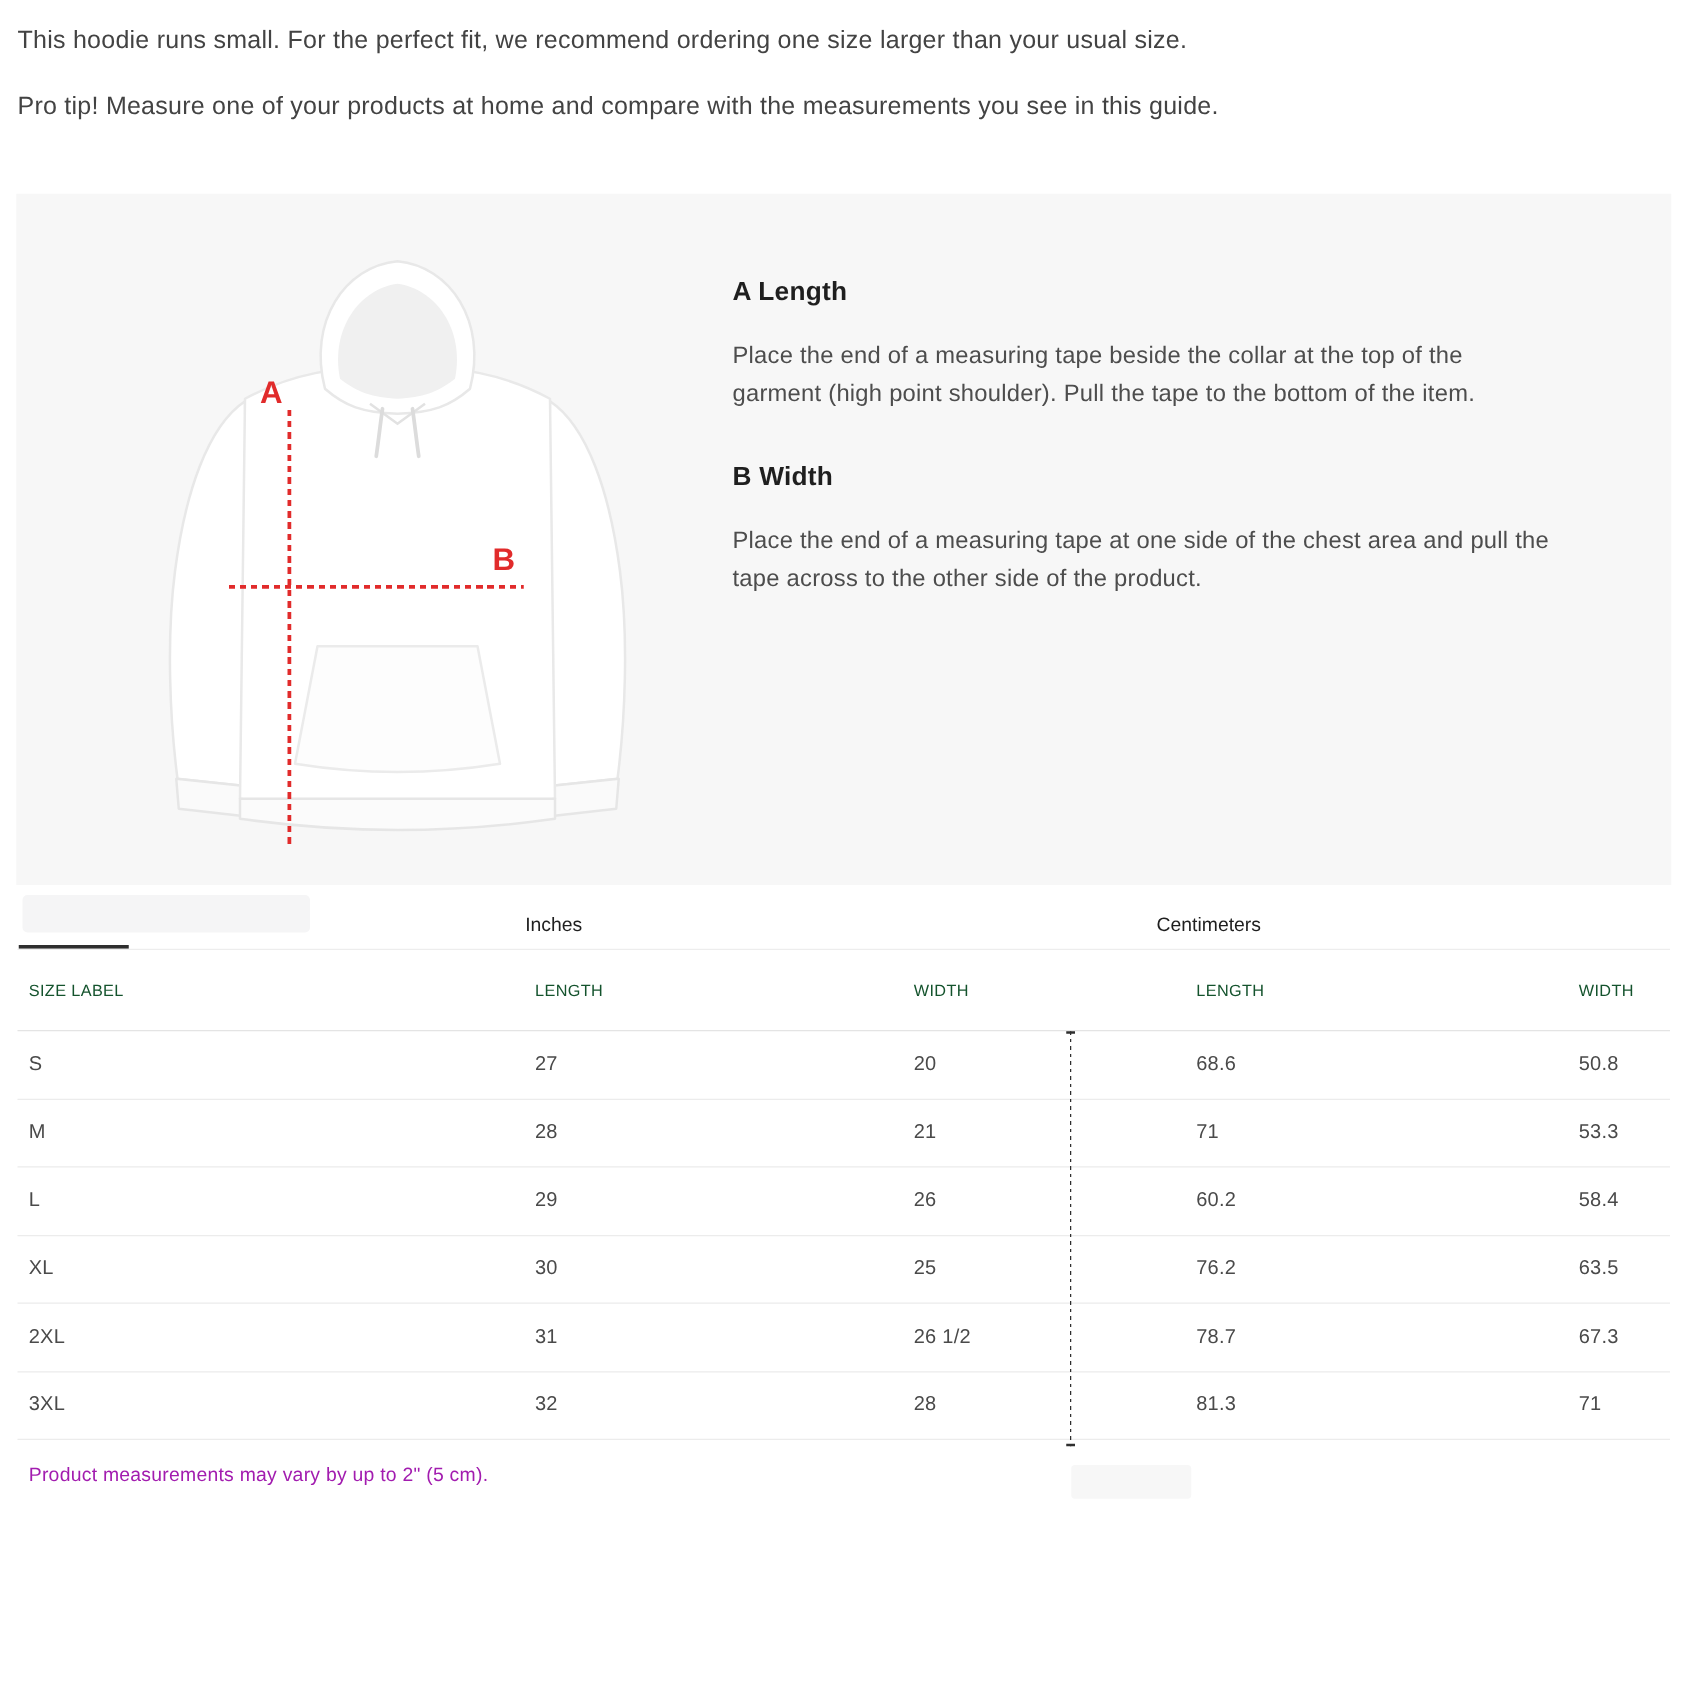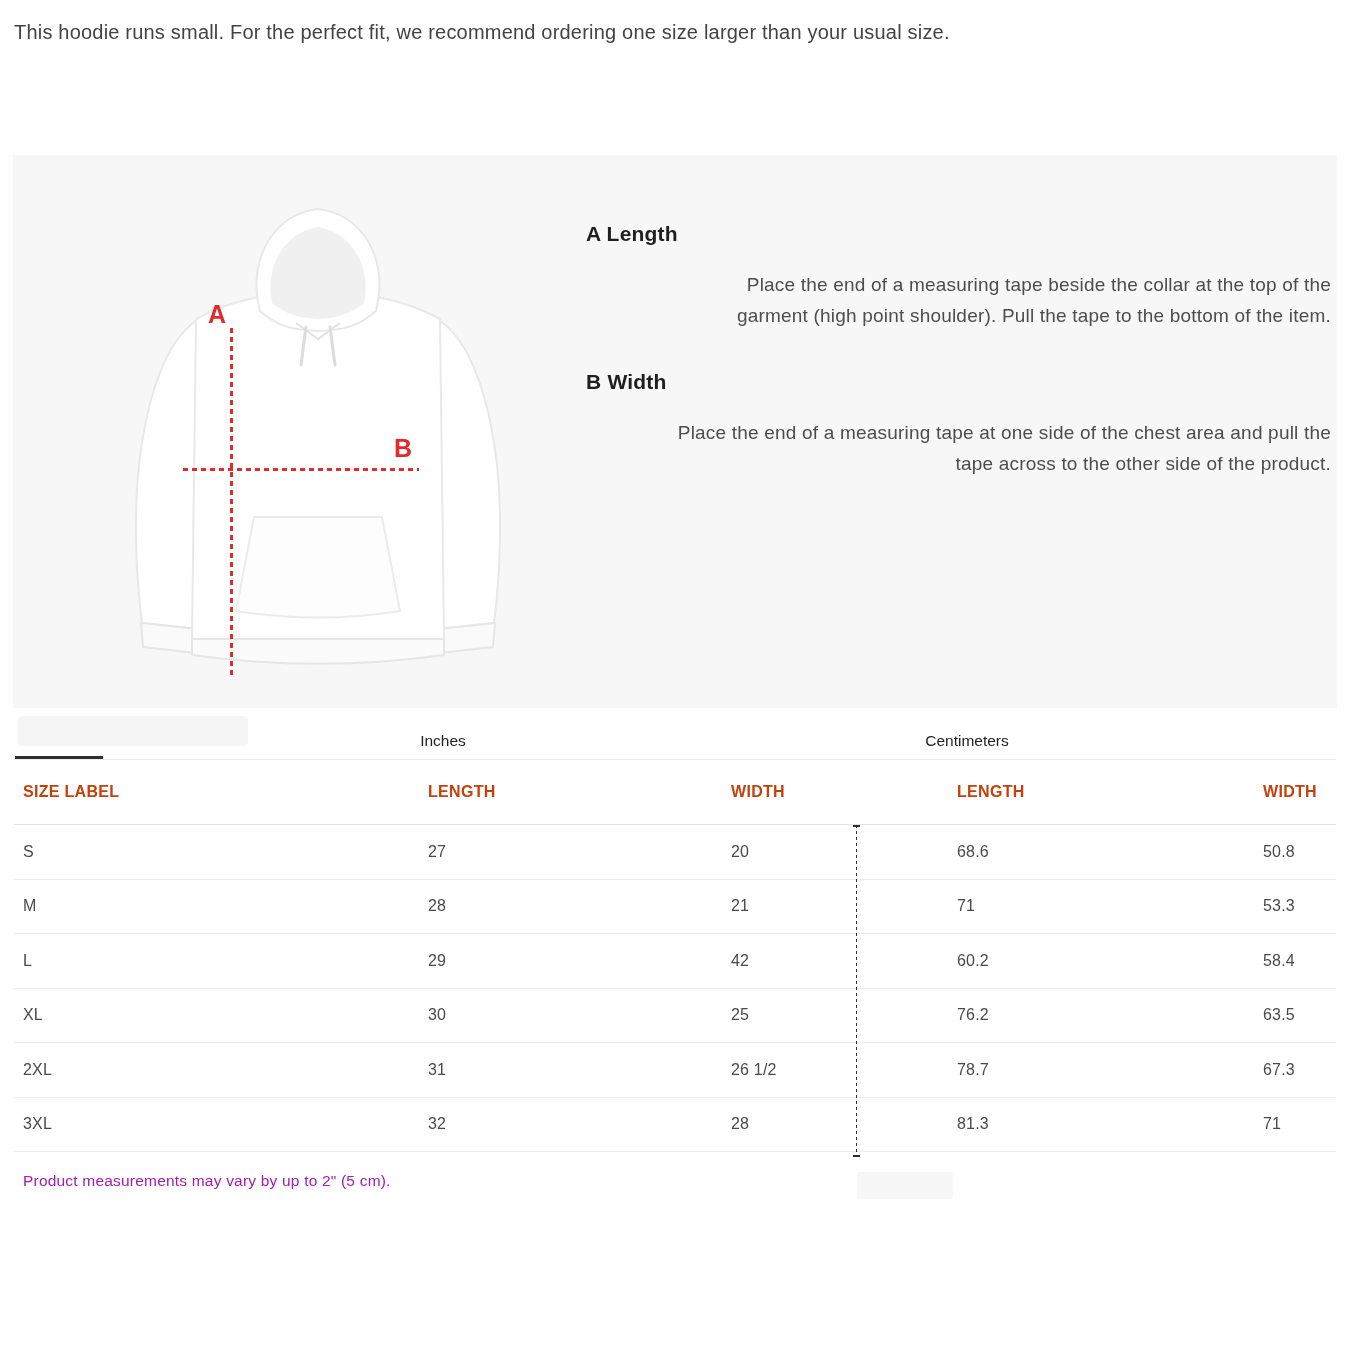--- a/index.html
+++ b/index.html
@@ -38,21 +38,21 @@
   }
   .measure-label {
     position: absolute; font-size: 25px; font-weight: bold; color: #e12b2b; line-height: 1;
   }
   .measure-label.a { left: 195px; top: 147px; }
   .measure-label.b { left: 381px; top: 281px; }
 
   .guide-text { position: absolute; left: 573px; top: 51px; width: 745px; }
   .guide-text h3 { font-size: 21px; font-weight: bold; color: #1f1f1f; margin: 16px 0 23px 0; letter-spacing: .2px; }
   .guide-text p { font-size: 19px; color: #4d4d4d; line-height: 31px; margin: 0 0 39px 0; letter-spacing: .2px; }
-  .guide-text p span { display: block; text-align: right; }
+  .guide-text p span { display: block; }
 
   
   .tab-placeholder {
     position: absolute; left: 18px; top: 716px; width: 230px; height: 30px;
     background: #f5f5f6; border-radius: 4px;
   }
   .unit-header {
     position: absolute; top: 732px; transform: translateX(-50%);
     font-size: 15.5px; font-weight: normal; color: #1f1f1f;
   }
@@ -64,21 +64,21 @@
   .grid-row {
     display: grid;
     grid-template-columns: 414px 303px 226px 306px 1fr;
     align-items: center;
   }
   .grid-row > *:first-child { padding-left: 9px; }
 
   .table-head {
     position: absolute; left: 14px; top: 760px; width: 1322px; height: 65px;
     border-bottom: 1px solid #e4e4e4;
-    font-size: 16px; font-weight: bold; color: #c2410c; letter-spacing: .3px;
+    font-size: 13px; font-weight: normal; color: #14532d; letter-spacing: .3px;
   }
   .table-body { position: absolute; left: 14px; top: 825px; width: 1322px; }
   .table-body .grid-row {
     height: 54.5px;
     border-bottom: 1px solid #ececec;
     font-size: 16px; color: #4a4a4a; letter-spacing: .2px;
   }
 
   .unit-divider {
     position: absolute; left: 856px; top: 825px; width: 1px; height: 332px;
@@ -95,20 +95,21 @@
     position: absolute; left: 857px; top: 1172px; width: 96px; height: 27px;
     background: #f7f7f7; border-radius: 3px;
   }
 </style>
 </head>
 <body>
 
 <div class="page">
 
   <p class="intro-line l1">This hoodie runs small. For the perfect fit, we recommend ordering one size larger than your usual size.</p>
+  <p class="intro-line l2">Pro tip! Measure one of your products at home and compare with the measurements you see in this guide.</p>
 
   <section class="measure-panel">
 
     <div class="hoodie-figure">
       <svg viewBox="0 0 420 494" fill="none" xmlns="http://www.w3.org/2000/svg">
 
         <path d="M88 122 C58 142 40 196 32 258 C25 312 28 378 34 424 L90 430 C85 365 84 295 90 238 Z" fill="#ffffff" stroke="#e8e8e8" stroke-width="2" stroke-linejoin="round"></path>
 
         <path d="M332 122 C362 142 380 196 388 258 C395 312 392 378 386 424 L330 430 C335 365 336 295 330 238 Z" fill="#ffffff" stroke="#e8e8e8" stroke-width="2" stroke-linejoin="round"></path>
 
@@ -177,21 +178,21 @@
     <div class="grid-row">
       <span>M</span>
       <span>28</span>
       <span>21</span>
       <span>71</span>
       <span>53.3</span>
     </div>
     <div class="grid-row">
       <span>L</span>
       <span>29</span>
-      <span>42</span>
+      <span>26</span>
       <span>60.2</span>
       <span>58.4</span>
     </div>
     <div class="grid-row">
       <span>XL</span>
       <span>30</span>
       <span>25</span>
       <span>76.2</span>
       <span>63.5</span>
     </div>

